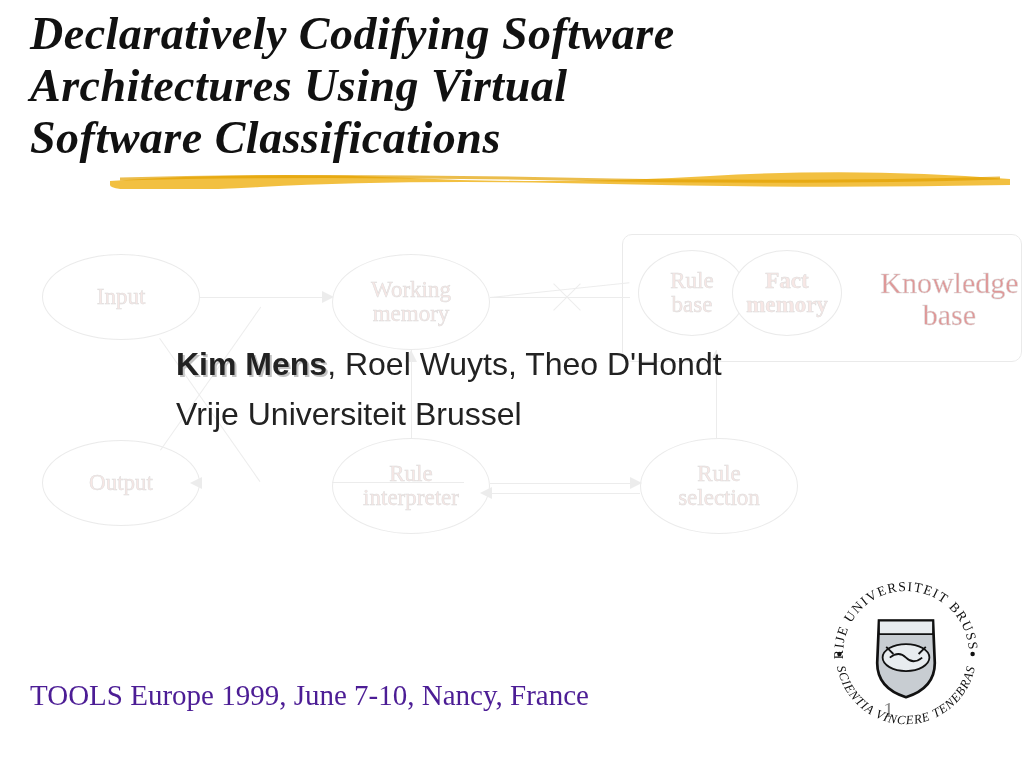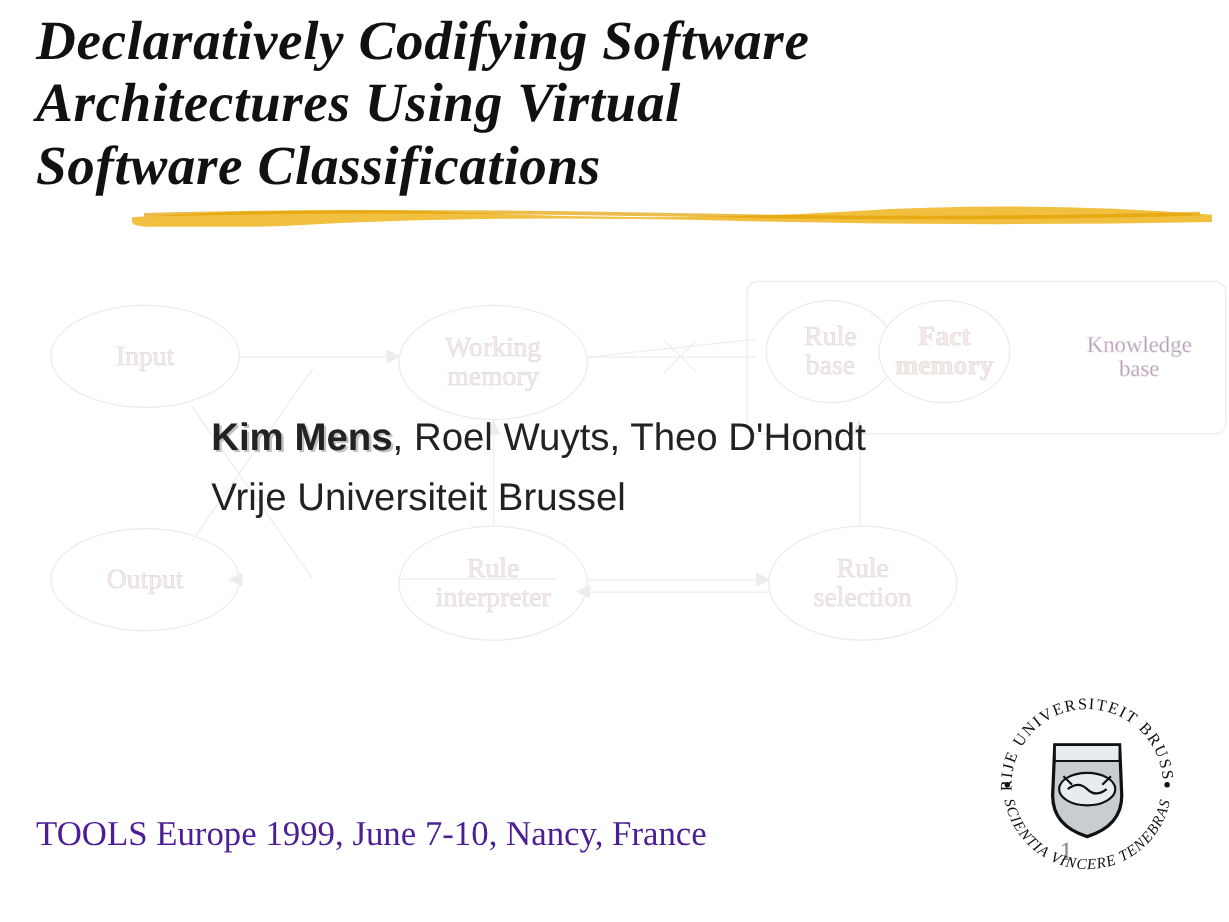--- a/index.html
+++ b/index.html
@@ -60,22 +60,22 @@
     position: absolute;
     border: 1px solid #d2d2d2;
     background: #ffffff;
     border-radius: 10px;
   }
   .rbox .lbl {
     position: absolute;
     left: 50%; top: 50%;
     transform: translate(-50%, -50%);
     font-family: 'Times New Roman', Georgia, serif;
-    font-size: 19px;
-    color: #701a75;
+    font-size: 30px;
+    color: #b91c1c;
     -webkit-text-stroke: 0.5px #b2b2b2;
     text-align: center;
     line-height: 1.05;
     white-space: nowrap;
   }
   .ln { position: absolute; background: #d6d6d6; height: 1px; transform-origin: 0 0; }
 
   
   .arrow {
     position: absolute;

